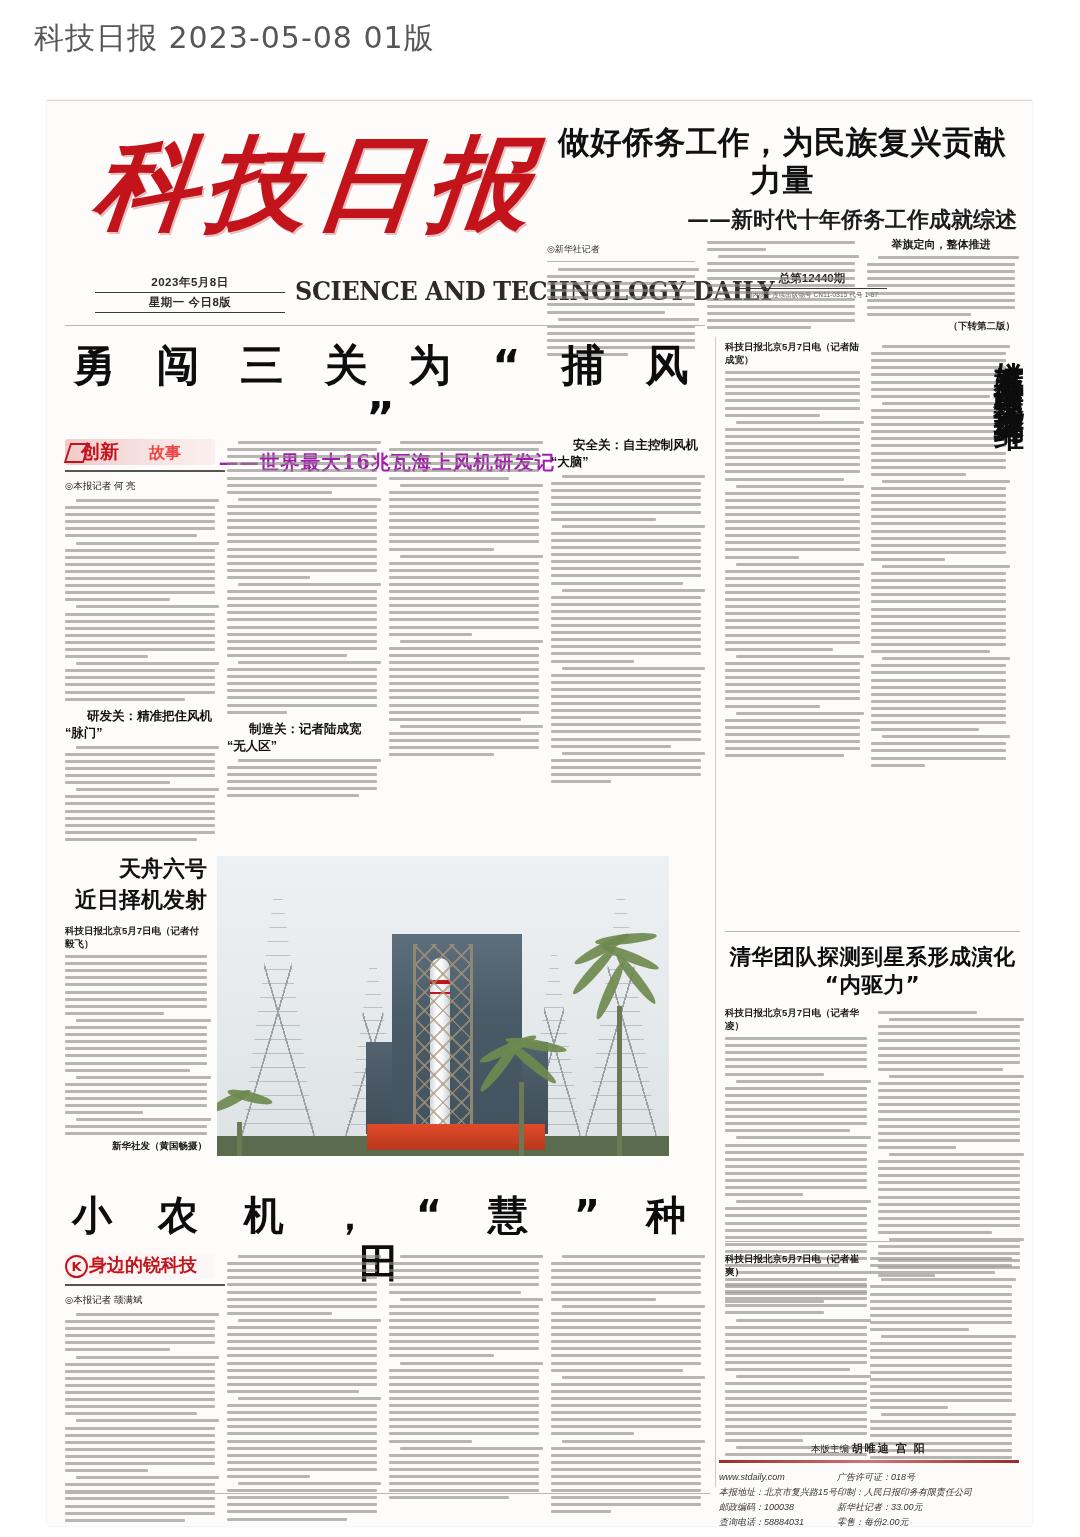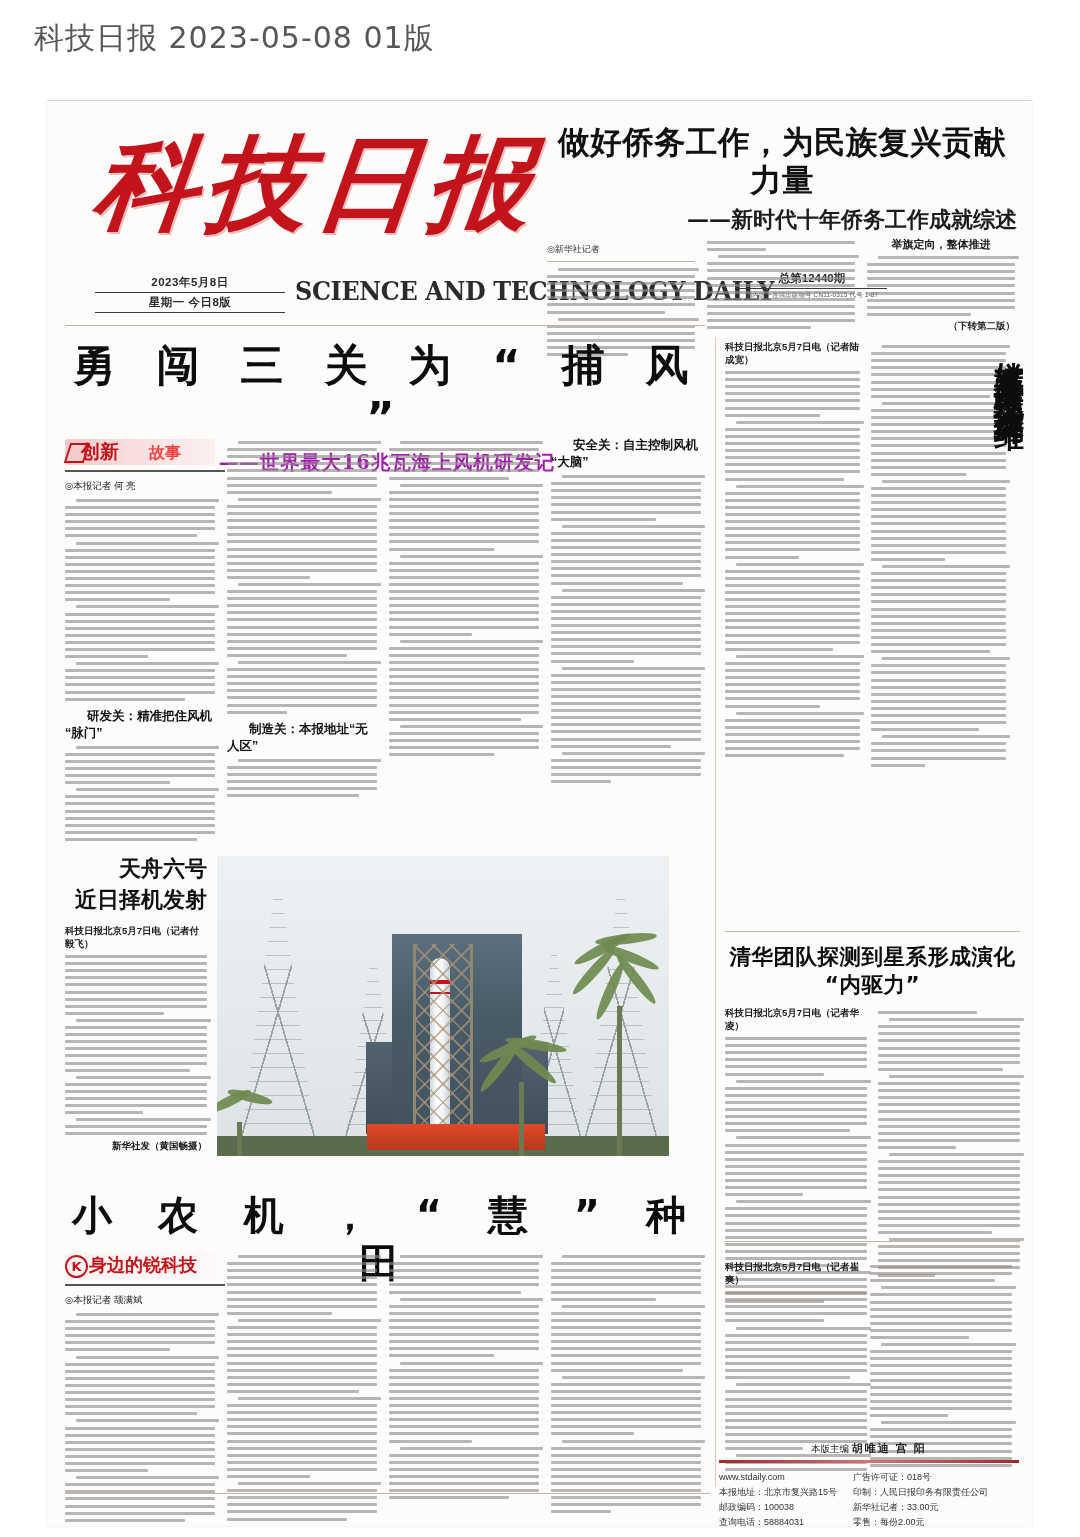--- a/index.html
+++ b/index.html
@@ -184,21 +184,21 @@
     font-size:21.5px;font-weight:800;line-height:28px;text-align:center;color:#0d0d0d;
     font-family:"DejaVu Sans","Liberation Sans",sans-serif;letter-spacing:.5px;
   }
   .dateline{font-size:9.5px;font-weight:700;color:#1a1a1a;}
 
   
   .footer{position:absolute;left:672px;top:1340px;width:300px;}
   .footer .ed{font-size:9.5px;color:#222;text-align:center;margin-bottom:4px;}
   .footer .ed b{font-size:11px;letter-spacing:2px;}
   .footer .redrule{height:3px;background:linear-gradient(90deg,#9c2b2b,#d07575,#9c2b2b);margin-bottom:7px;}
-  .footer .grid{display:flex;gap:16px;}
+  .footer .grid{display:flex;font-style:italic;}
   .footer .grid div{font-size:9px;line-height:15px;color:#333;}
 </style>
 </head>
 <body>
 
 <div class="page-title">科技日报 2023-05-08 01版</div>
 
 <div class="paper">
 
   <div class="masthead">
@@ -368,21 +368,21 @@
       <div class="ln s100"></div>
         <div class="ln s80"></div>
       <div class="ln s95 i"></div>
         <div class="ln s100"></div>
         <div class="ln s100"></div>
       <div class="ln s100"></div>
         <div class="ln s100"></div>
         <div class="ln s100"></div>
       <div class="ln s100"></div>
         <div class="ln s40"></div>
-      <div class="subhead">制造关：本报地址“无人区”</div>
+      <div class="subhead">制造关：记者陆成宽“无人区”</div>
       <div class="ln s95 i"></div>
         <div class="ln s100"></div>
         <div class="ln s100"></div>
       <div class="ln s100"></div>
         <div class="ln s100"></div>
         <div class="ln s88"></div>
     </div>
 
     <div class="col tx" style="width:150px;">
       <div class="ln s95 i"></div>
@@ -954,21 +954,21 @@
         <div class="ln s100"></div>
           <div class="ln s100"></div>
           <div class="ln s40"></div>
       </div>
     </div>
   </div>
 
   <div class="ruleh" style="position:absolute;left:678px;top:1140px;width:295px;"></div>
 
   <div style="position:absolute;left:678px;top:1152px;width:295px;">
-    <div style="display:flex;gap:3px;margin-top:8px;">
+    <div style="display:flex;gap:3px;">
       <div class="col tx" style="width:142px;">
         <div class="dateline">科技日报北京5月7日电（记者崔爽）</div>
         <div class="ln s100"></div>
           <div class="ln s100"></div>
           <div class="ln s100"></div>
         <div class="ln s100"></div>
           <div class="ln s70"></div>
         <div class="ln s95 i"></div>
           <div class="ln s100"></div>
           <div class="ln s100"></div>

